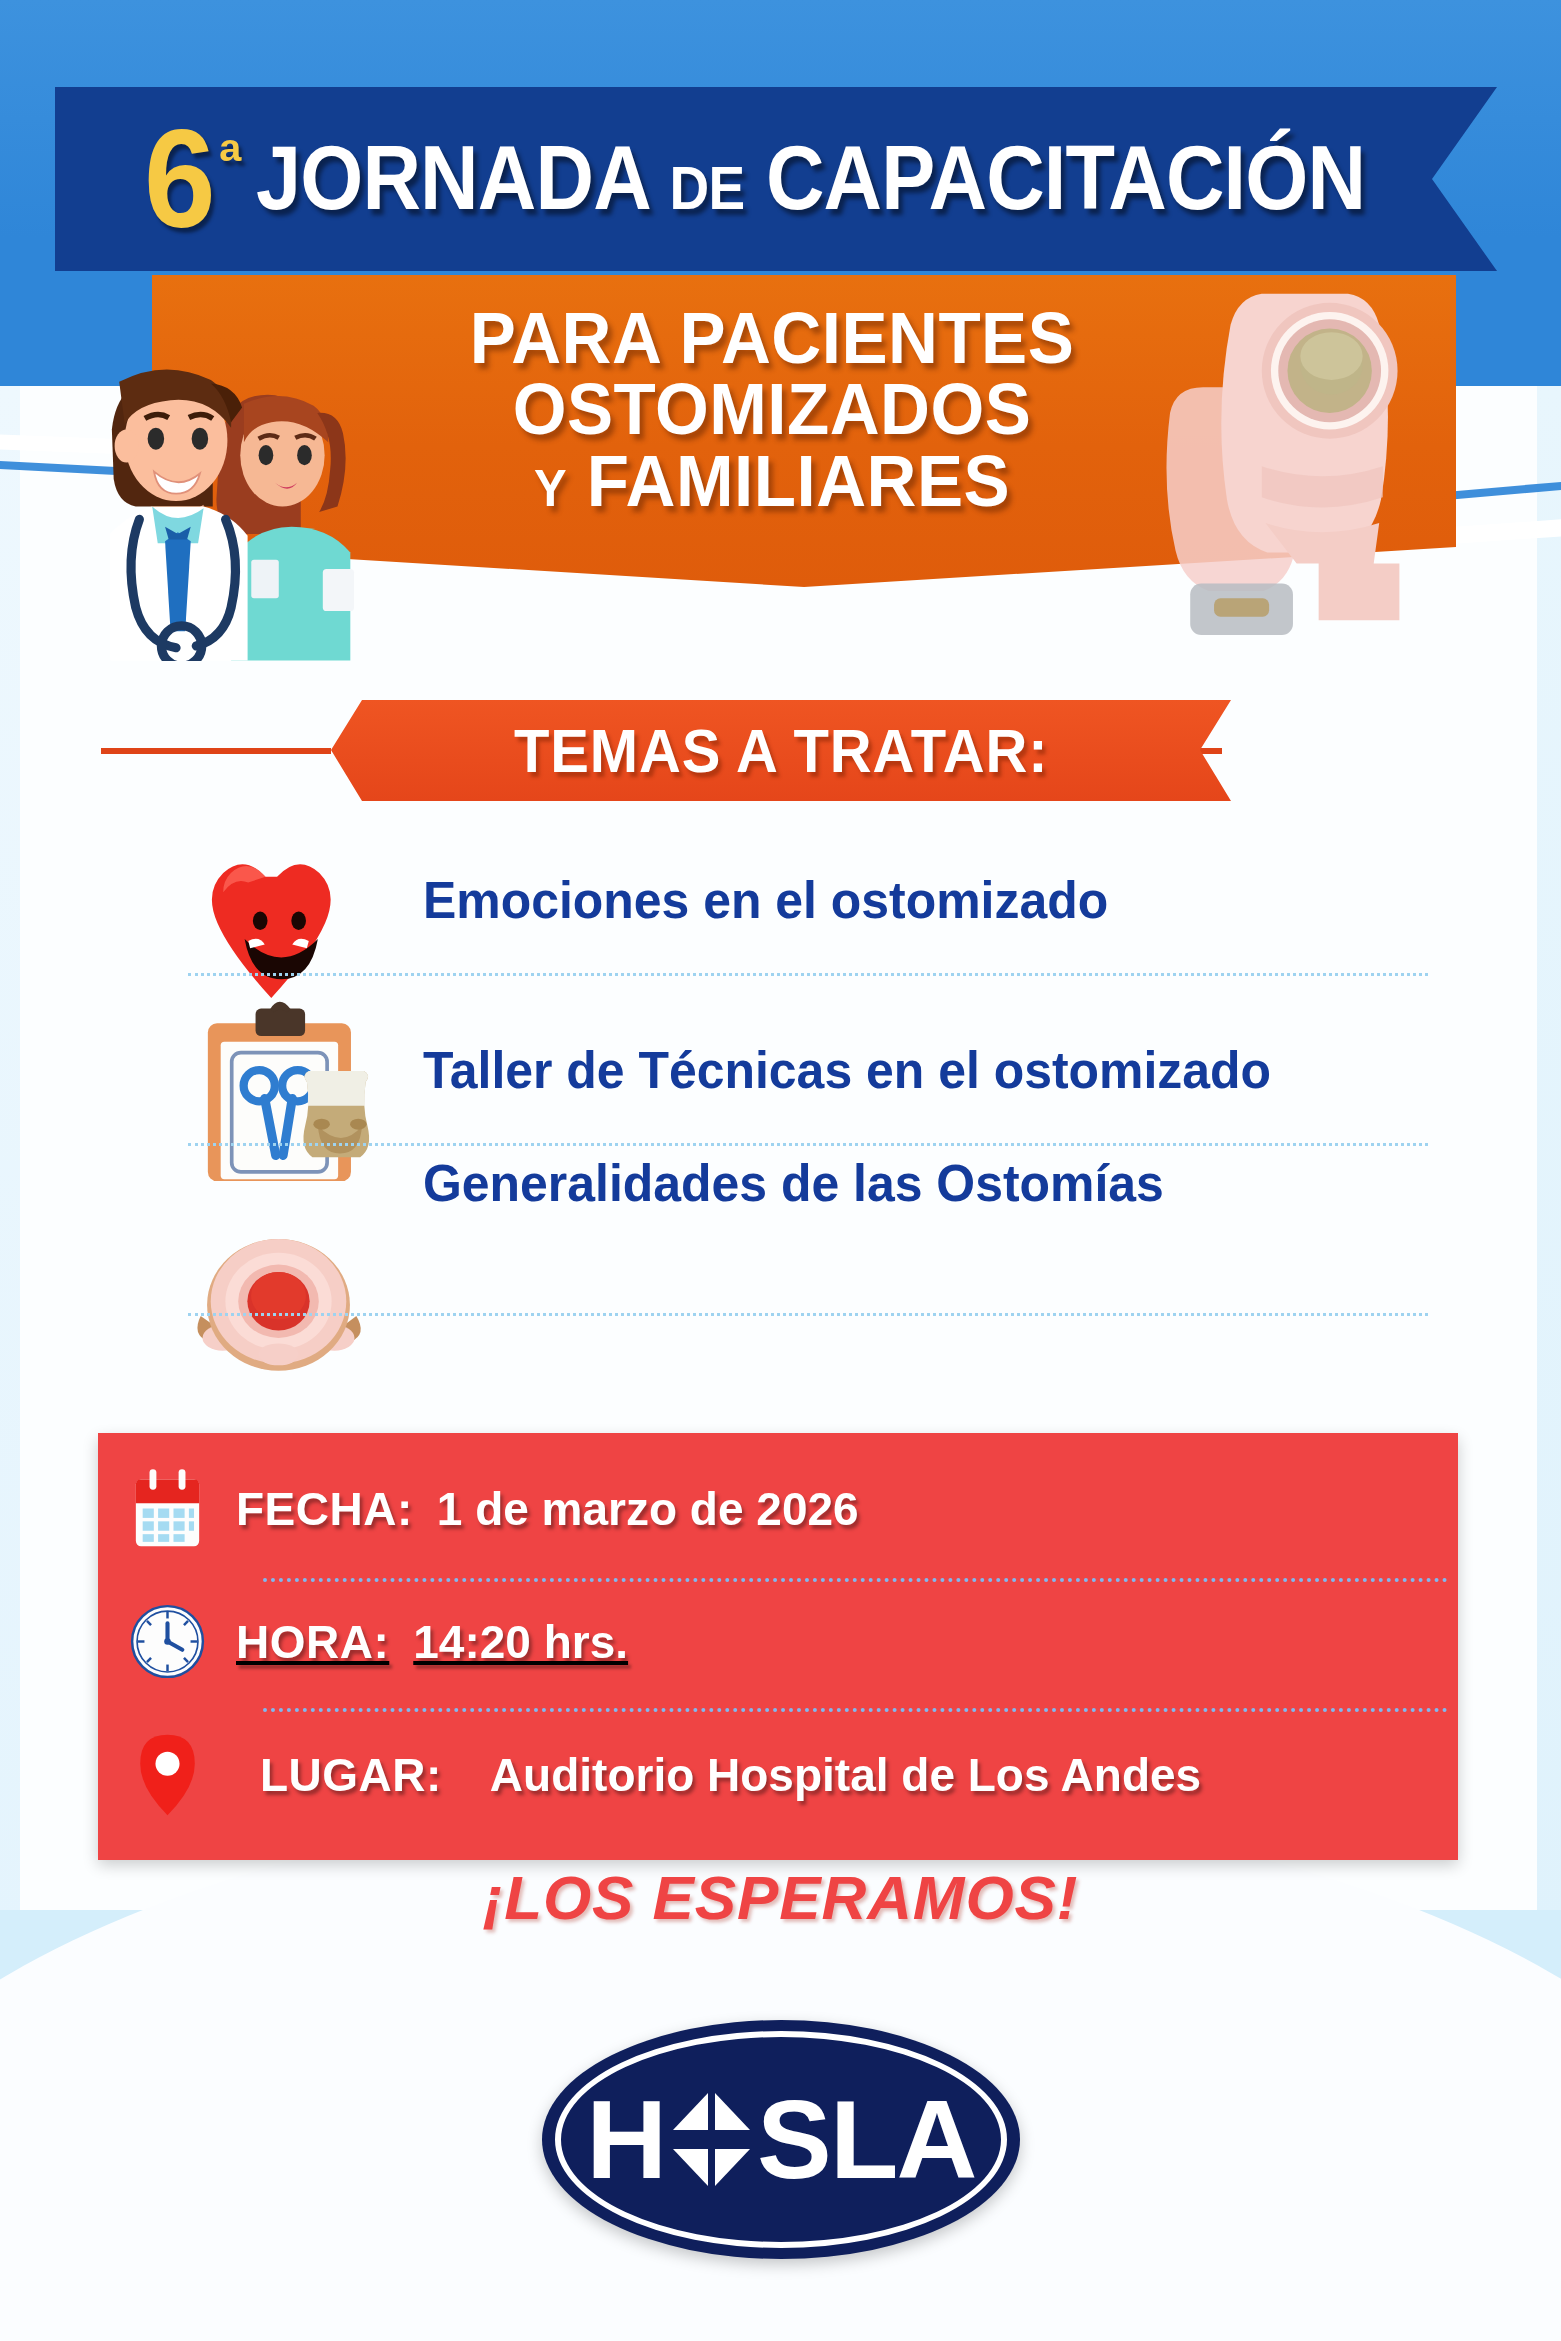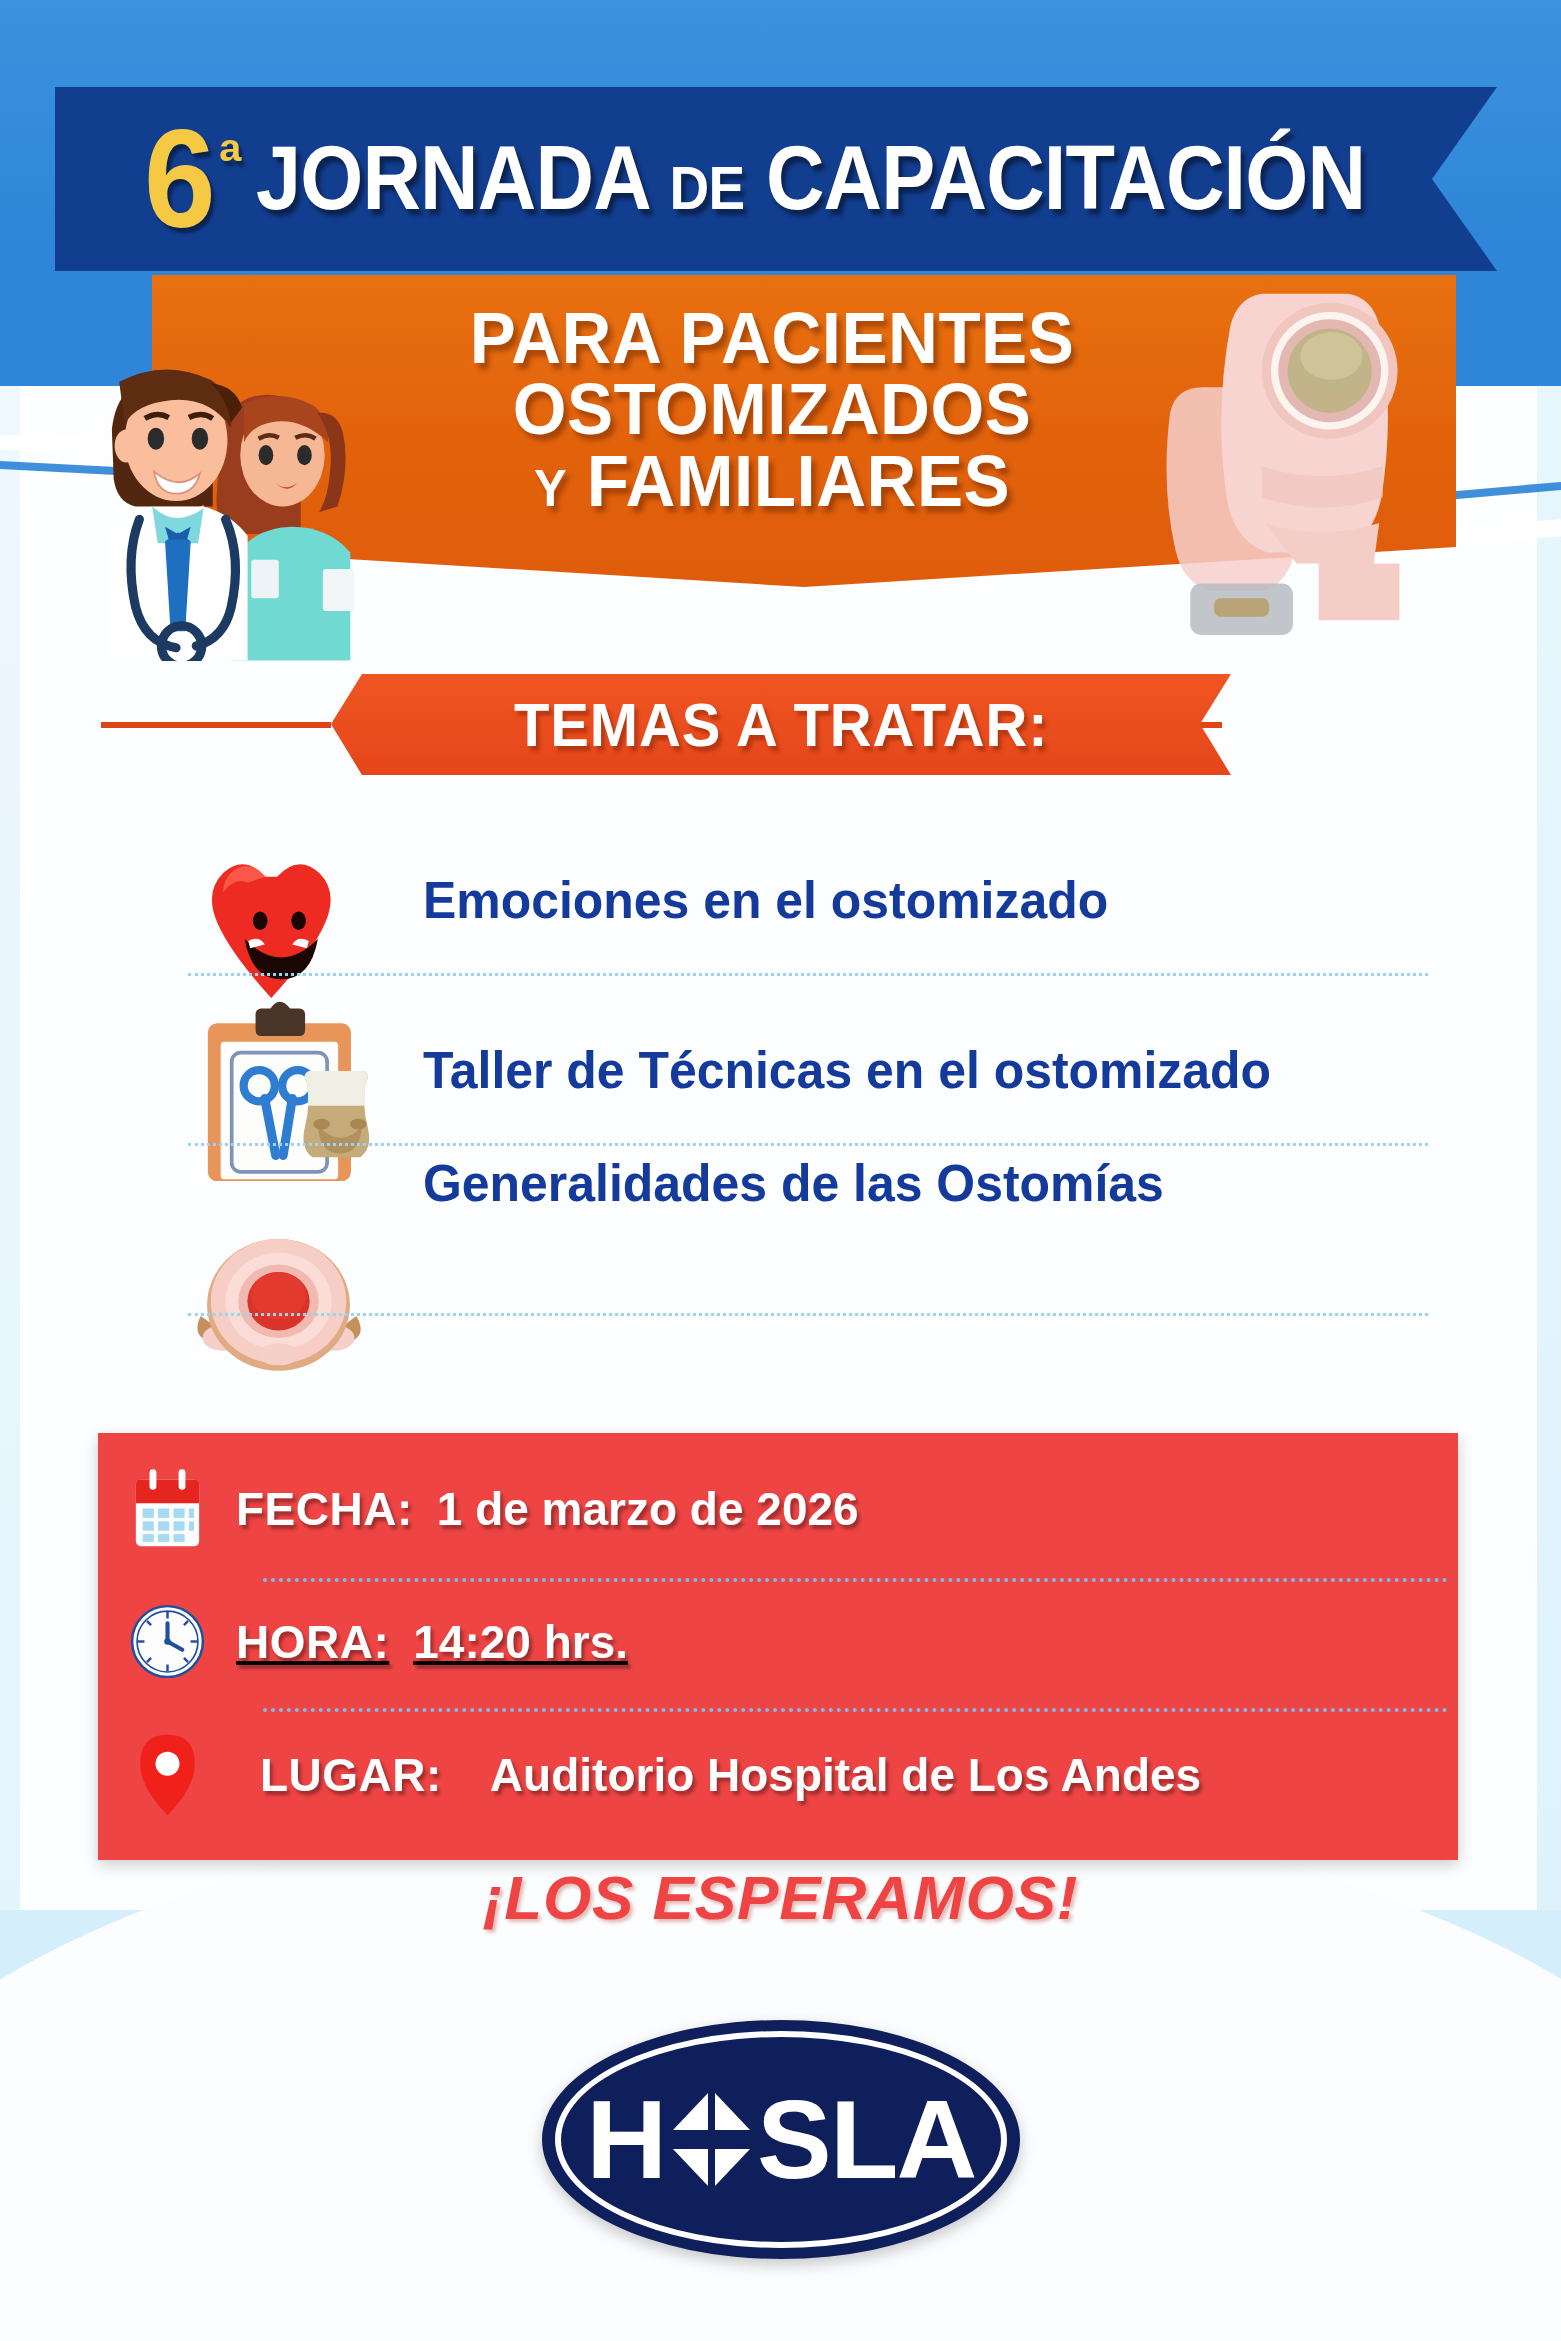--- a/index.html
+++ b/index.html
@@ -112,21 +112,21 @@
   .orange-text .l2{font-size:72px;letter-spacing:0.5px;display:block;transform:scaleX(.96);}
   .orange-text .l3{font-size:72px;letter-spacing:0.5px;display:block;transform:scaleX(.96);}
   .orange-text .l3 .y{font-size:51px;}
 
   
   .people{position:absolute;left:55px;top:275px;width:321px;height:386px;overflow:hidden;}
   
   .bags{position:absolute;left:1148px;top:266px;width:367px;height:404px;}
 
   
-  .temas-row{position:absolute;left:0;top:674px;width:1323px;height:101px;}
+  .temas-row{position:absolute;left:0;top:700px;width:1323px;height:101px;}
   .temas-line{
     position:absolute;top:48px;height:6.4px;background:#df4418;
   }
   .temas-line.l{left:101px;width:230px;}
   .temas-line.r{right:101px;width:230px;}
   .temas-ribbon{
     position:absolute;left:331px;top:0px;width:900px;height:101px;
     background:linear-gradient(180deg,#ef5522 0%,#e5461a 100%);
     clip-path:polygon(31px 0, 900px 0, 869px 50px, 900px 101px, 31px 101px, 0 50px, 31px 0);
     display:flex;align-items:center;justify-content:center;

